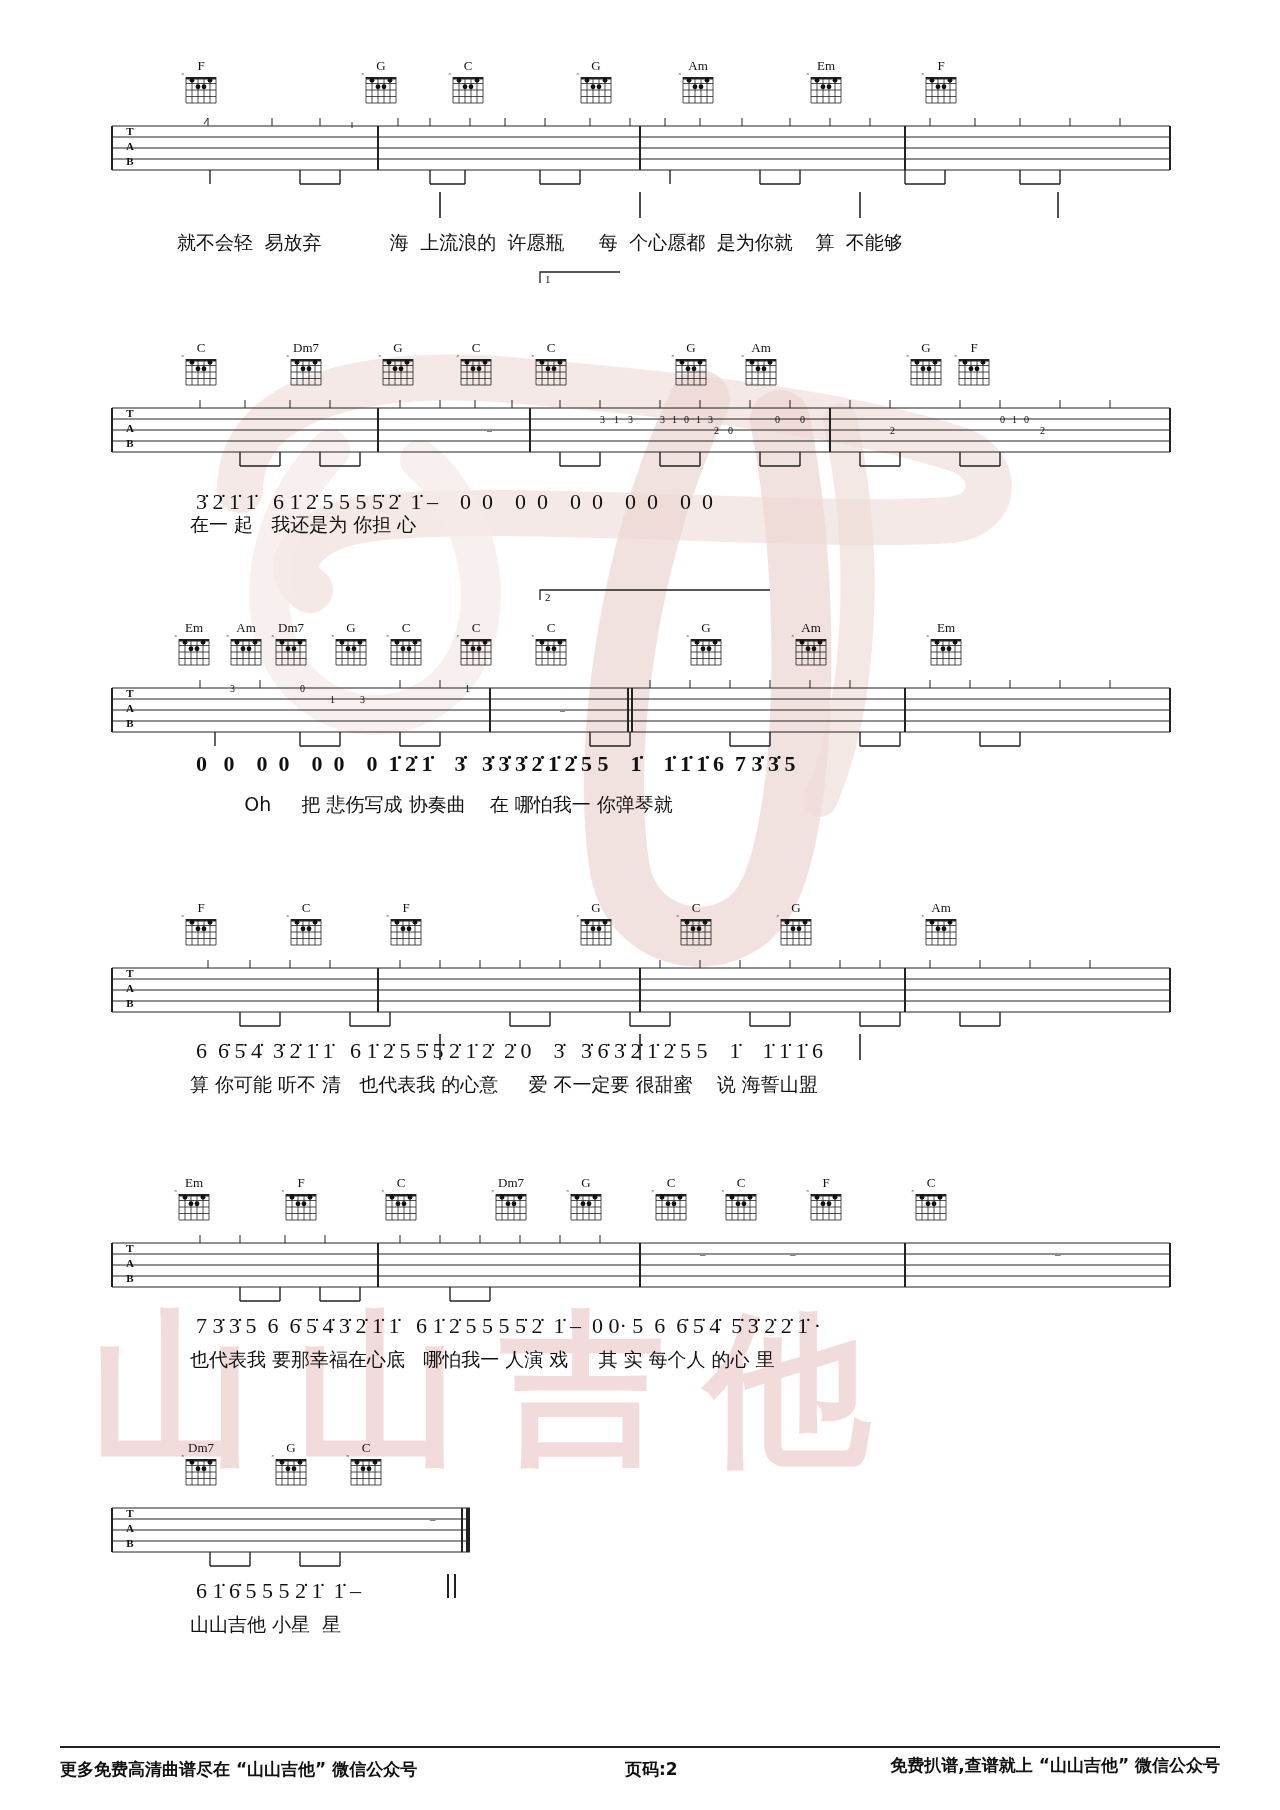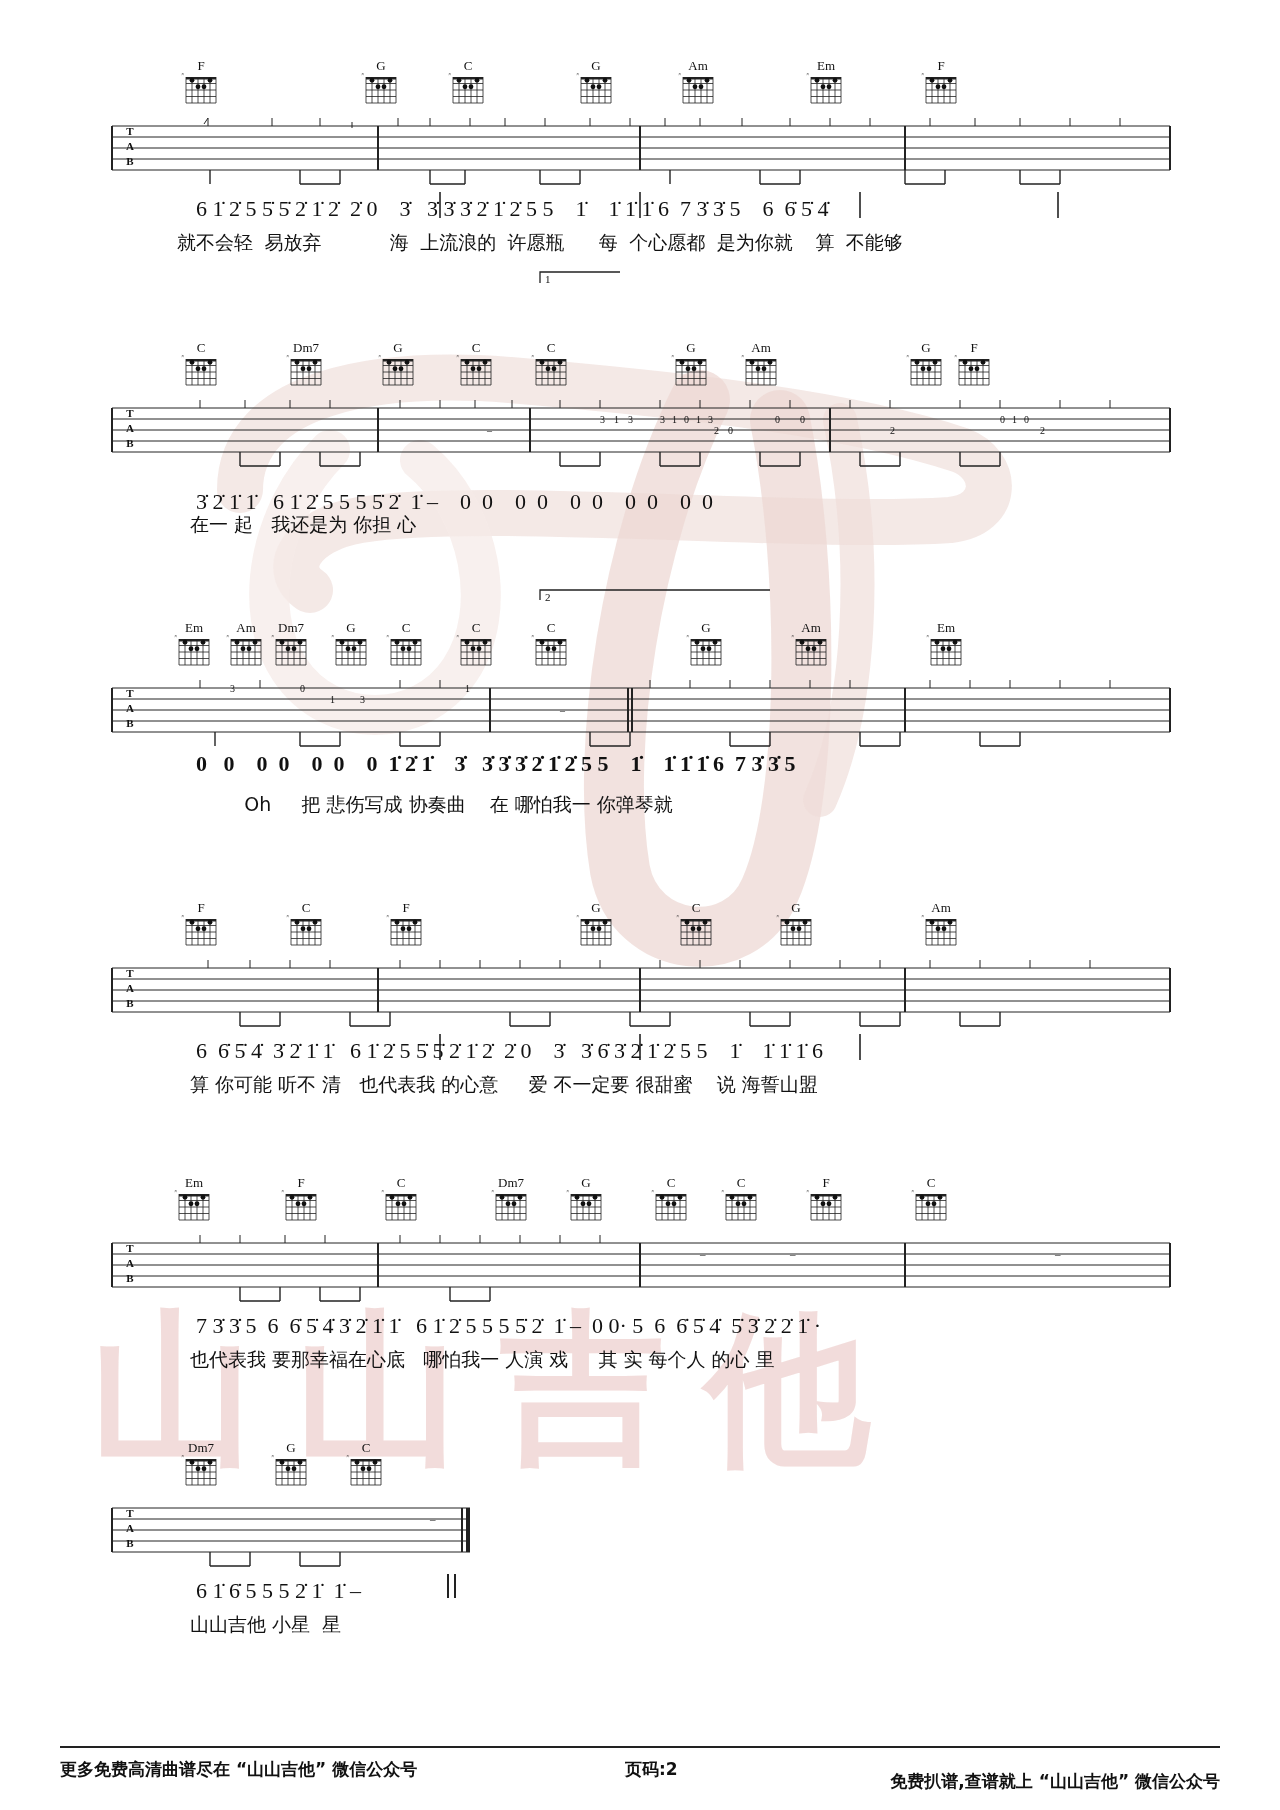--- a/index.html
+++ b/index.html
@@ -292,21 +292,20 @@
           <line x1="905" y1="52" x2="905" y2="66"></line>
             <line x1="945" y1="52" x2="945" y2="66"></line>
           <line x1="905" y1="66" x2="945" y2="66"></line>
           <line x1="1020" y1="52" x2="1020" y2="66"></line>
             <line x1="1060" y1="52" x2="1060" y2="66"></line>
           <line x1="1020" y1="66" x2="1060" y2="66"></line>
         </g>
       </svg>
     </div>
     <div class="notesrow">
-      <div class="numline" style="left:196px;top:8px;">6 1̇ 2̇ 5 5̇ 5̇ 2̇ 1̇ 2̇  2̇ 0    3̇   3̇ 3̇ 3̇ 2̇ 1̇ 2̇ 5 5    1̇    1̇ 1̇ 1̇ 6  7 3̇ 3̇ 5    6  6̇ 5̇ 4̇</div>
       <div class="lyricline" style="left:177px;top:42px;font-family:Liberation Mono, monospace;">就不会轻 易放弃      海 上流浪的 许愿瓶   每 个心愿都 是为你就  算 不能够</div>
       <svg width="1280" height="62" style="position:absolute;left:0;top:0;">
         <g stroke="#222" stroke-width="1.6" fill="none">
           <line x1="440" y1="30" x2="440" y2="4"></line>
           <line x1="640" y1="30" x2="640" y2="4"></line>
           <line x1="860" y1="30" x2="860" y2="4"></line>
           <line x1="1058" y1="30" x2="1058" y2="4"></line>
         </g>
       </svg>
     </div>
@@ -1561,16 +1560,16 @@
     <g font-size="11" font-family="Liberation Serif, serif" fill="#111">
       <text x="545" y="283">1</text>
       <text x="545" y="601">2</text>
     </g>
   </svg>
 
   <div class="footer">
     <div class="sep"></div>
     <div class="ft" style="left:60px;top:12px;">更多免费高清曲谱尽在 “山山吉他” 微信公众号</div>
     <div class="ft" style="left:625px;top:12px;">页码:2</div>
-    <div class="ft" style="right:60px;top:24px;margin-left:24px;">免费扒谱,查谱就上 “山山吉他” 微信公众号</div>
+    <div class="ft" style="right:60px;top:8px;margin-left:24px;">免费扒谱,查谱就上 “山山吉他” 微信公众号</div>
   </div>
 
 </div>
 
 </body></html>

